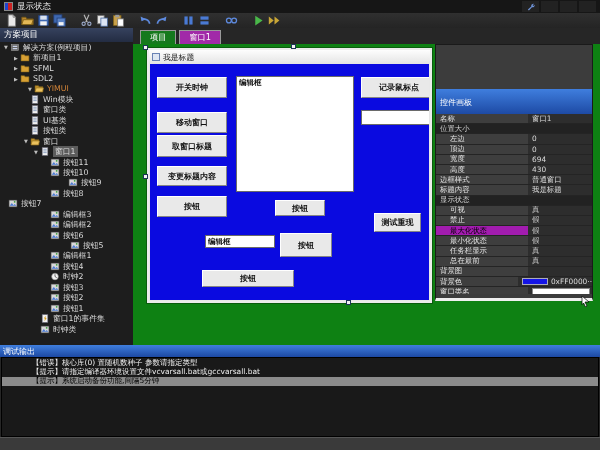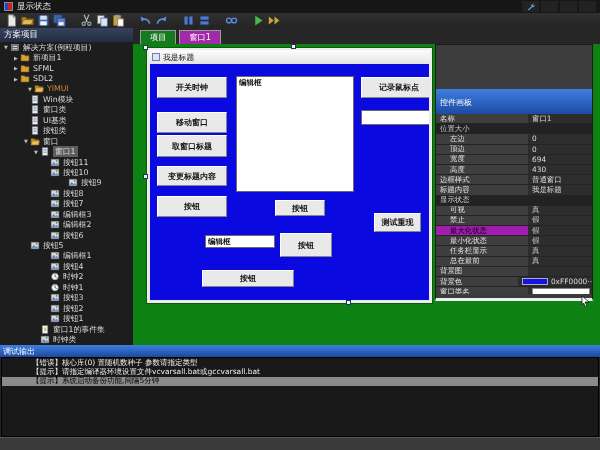--- a/index.html
+++ b/index.html
@@ -324,21 +324,21 @@
           <span class="arr"></span>
           <span class="tic">
             <svg viewBox="0 0 16 16">
               <rect x="1" y="2" width="14" height="12" fill="#d8d8d8" stroke="#555"></rect>
               <path d="M2 12l4-5 3 4 2-2 3 3z" fill="#4a7ad4"></path>
               <circle cx="11" cy="5" r="1.6" fill="#3da03d"></circle>
             </svg>
           </span>
           <span class="lbl">按钮8</span>
         </div>
-        <div class="trow" style="padding-left: 42px;">
+        <div class="trow" style="">
           <span class="arr"></span>
           <span class="tic">
             <svg viewBox="0 0 16 16">
               <rect x="1" y="2" width="14" height="12" fill="#d8d8d8" stroke="#555"></rect>
               <path d="M2 12l4-5 3 4 2-2 3 3z" fill="#4a7ad4"></path>
               <circle cx="11" cy="5" r="1.6" fill="#3da03d"></circle>
             </svg>
           </span>
           <span class="lbl">按钮7</span>
         </div>
@@ -368,21 +368,21 @@
           <span class="arr"></span>
           <span class="tic">
             <svg viewBox="0 0 16 16">
               <rect x="1" y="2" width="14" height="12" fill="#d8d8d8" stroke="#555"></rect>
               <path d="M2 12l4-5 3 4 2-2 3 3z" fill="#4a7ad4"></path>
               <circle cx="11" cy="5" r="1.6" fill="#3da03d"></circle>
             </svg>
           </span>
           <span class="lbl">按钮6</span>
         </div>
-        <div class="trow" style="padding-left: 22px; text-align: center;">
+        <div class="trow" style="padding-left: 62px; text-align: center;">
           <span class="arr"></span>
           <span class="tic">
             <svg viewBox="0 0 16 16">
               <rect x="1" y="2" width="14" height="12" fill="#d8d8d8" stroke="#555"></rect>
               <path d="M2 12l4-5 3 4 2-2 3 3z" fill="#4a7ad4"></path>
               <circle cx="11" cy="5" r="1.6" fill="#3da03d"></circle>
             </svg>
           </span>
           <span class="lbl">按钮5</span>
         </div>
@@ -410,30 +410,20 @@
         </div>
         <div class="trow" style="padding-left: 42px;">
           <span class="arr"></span>
           <span class="tic">
             <svg viewBox="0 0 16 16">
               <circle cx="8" cy="8" r="6" fill="#f4f4f4" stroke="#777"></circle>
               <path d="M8 4v4l3 2" fill="none" stroke="#333" stroke-width="1.3"></path>
             </svg>
           </span>
           <span class="lbl">时钟2</span>
-        </div>
-        <div class="trow" style="padding-left: 42px;">
-          <span class="arr"></span>
-          <span class="tic">
-            <svg viewBox="0 0 16 16">
-              <circle cx="8" cy="8" r="6" fill="#f4f4f4" stroke="#777"></circle>
-              <path d="M8 4v4l3 2" fill="none" stroke="#333" stroke-width="1.3"></path>
-            </svg>
-          </span>
-          <span class="lbl">时钟1</span>
         </div>
         <div class="trow" style="padding-left: 42px;">
           <span class="arr"></span>
           <span class="tic">
             <svg viewBox="0 0 16 16">
               <rect x="1" y="2" width="14" height="12" fill="#d8d8d8" stroke="#555"></rect>
               <path d="M2 12l4-5 3 4 2-2 3 3z" fill="#4a7ad4"></path>
               <circle cx="11" cy="5" r="1.6" fill="#3da03d"></circle>
             </svg>
           </span>

